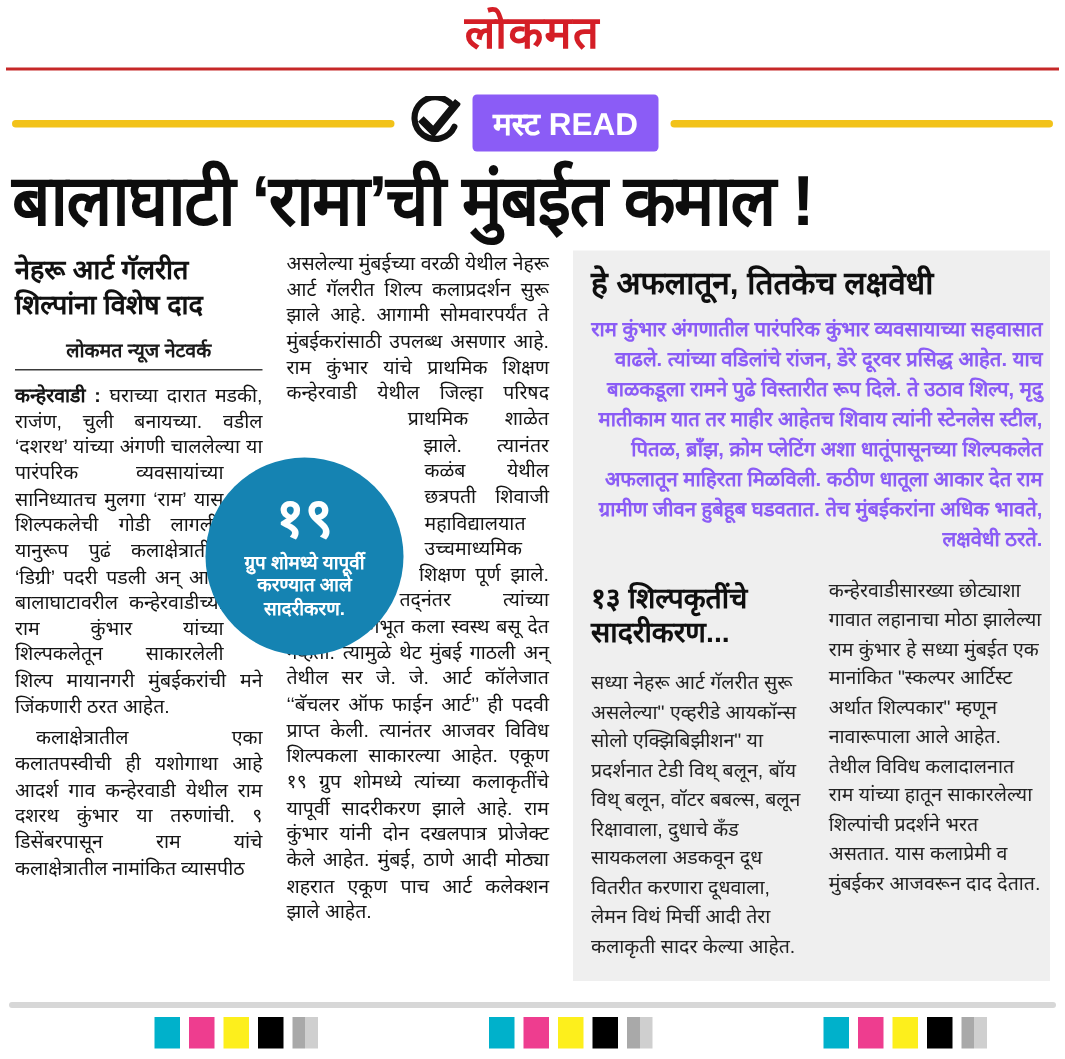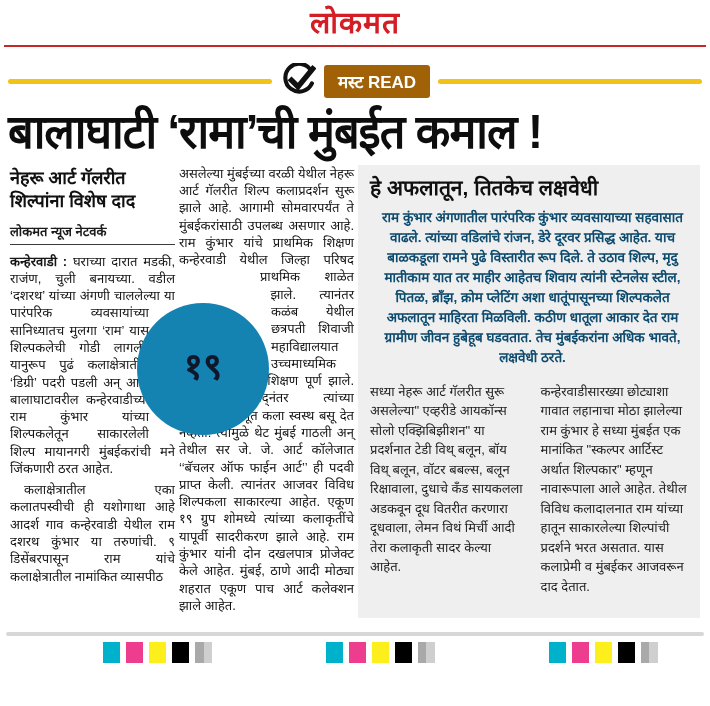--- a/index.html
+++ b/index.html
@@ -8,50 +8,50 @@
 
   
   .masthead{padding-top:6px;text-align:center;}
   .logo{font-size:30px;font-weight:bold;color:#d41e26;letter-spacing:1px;line-height:1.1;}
   .red-rule{height:2px;background:#c62828;margin:6px 4px 0 4px;}
 
   
   .badge-row{display:flex;align-items:center;margin:16px 8px 4px 8px;gap:8px;}
   .yline{flex:1;height:5px;background:#f2c219;border-radius:3px;}
   .check{display:inline-flex;align-items:center;}
-  .badge{background:#a16207;color:#fff;font-weight:bold;font-size:17px;padding:5px 14px;border-radius:3px;white-space:nowrap;}
+  .badge{background:#8b5cf6;color:#fff;font-weight:bold;font-size:21px;padding:5px 14px;border-radius:3px;white-space:nowrap;}
 
   
   .headline{font-size:45px;line-height:1.15;font-weight:bold;color:#0d0d0d;margin:6px 8px 4px 8px;letter-spacing:-1px;transform:scaleY(1.05);transform-origin:top left;}
 
   
-  .article{position:relative;display:flex;gap:4px;padding:4px 10px 10px 10px;min-height:450px;}
+  .article{position:relative;display:flex;gap:16px;padding:4px 10px 10px 10px;min-height:450px;}
   .col1{width:165px;flex:none;}
   .col2{width:175px;flex:none;}
   .rightsec{flex:1;background:#efefef;padding:8px 5px 14px 12px;}
 
   .col1 h2{font-size:18px;line-height:1.3;margin:2px 0 8px 0;color:#111;}
-  .byline{font-size:13px;font-weight:bold;margin:4px 0 4px 0;}
+  .byline{font-size:13px;font-weight:bold;text-align:center;margin:4px 0 4px 0;}
   .byline-rule{border:none;border-top:1.5px solid #3a3a3a;margin:2px 0 8px 0;}
 
   .bodytext{font-size:13px;line-height:1.33;text-align:justify;margin:0 0 4px 0;color:#151515;}
   .bodytext + .bodytext{text-indent:14px;font-family:Liberation Serif, serif;}
   .spacer-r{float:right;width:26px;height:130px;shape-margin:5px;}
   .spacer-l{float:left;width:92px;height:134px;shape-outside:circle(72px at 20px 66px);shape-margin:6px;}
 
   
   .stat-circle{position:absolute;left:137px;top:142px;width:132px;height:132px;border-radius:50%;
-    background:#1583b2;color:#0f172a;display:flex;flex-direction:column;align-items:center;justify-content:center;
+    background:#1583b2;color:#ffffff;display:flex;flex-direction:column;align-items:center;justify-content:center;
     text-align:center;padding:0;box-sizing:border-box;}
   .stat-circle .num{font-size:37px;font-weight:bold;line-height:1;margin-bottom:4px;}
   .stat-circle .cap{font-size:12.5px;font-weight:bold;line-height:1.25;width:104px;}
 
   
   .rhead{font-size:21px;margin:2px 0 8px 0;color:#0f0f0f;line-height:1.2;}
-  .rpara{font-size:13.5px;font-weight:bold;line-height:1.48;margin:0 0 14px 0;color:#0c4a6e;text-align:center;}
+  .rpara{font-size:13.5px;font-weight:bold;line-height:1.48;margin:0 0 14px 0;color:#8b5cf6;text-align:right;}
   .boxes{display:flex;gap:16px;}
   .box{flex:1;min-width:0;}
   .box h3{font-size:19px;line-height:1.25;margin:4px 0 10px 0;color:#0f0f0f;}
   .box p{font-size:13px;font-weight:normal;line-height:1.5;margin:0;color:#222;}
 
   
   .divider-light{height:4px;background:#d7d7d7;margin:4px 6px 6px 6px;border-radius:2px;}
   .swatch-row{display:flex;justify-content:space-between;padding:0 52px 0 103px;margin:2px 0 6px 0;}
   .swatch-group{display:flex;gap:6px;}
   .swatch{width:17px;height:21px;}
@@ -93,30 +93,32 @@
 
     <div class="col2">
       <p class="bodytext"><span>असलेल्या मुंबईच्या वरळी येथील नेहरू आर्ट गॅलरीत शिल्प कलाप्रदर्शन सुरू झाले आहे. आगामी सोमवारपर्यंत ते मुंबईकरांसाठी उपलब्ध असणार आहे. राम कुंभार यांचे प्राथमिक शिक्षण कन्हेरवाडी येथील जिल्हा परिषद</span><span class="spacer-l"></span> <span>प्राथमिक शाळेत झाले. त्यानंतर कळंब येथील छत्रपती शिवाजी महाविद्यालयात उच्चमाध्यमिक शिक्षण पूर्ण झाले. तद्नंतर त्यांच्या अंगातील अंगभूत कला स्वस्थ बसू देत नव्हती. त्यामुळे थेट मुंबई गाठली अन् तेथील सर जे. जे. आर्ट कॉलेजात ‘‘बॅचलर ऑफ फाईन आर्ट’’ ही पदवी प्राप्त केली. त्यानंतर आजवर विविध शिल्पकला साकारल्या आहेत. एकूण १९ ग्रुप शोमध्ये त्यांच्या कलाकृतींचे यापूर्वी सादरीकरण झाले आहे. राम कुंभार यांनी दोन दखलपात्र प्रोजेक्ट केले आहेत. मुंबई, ठाणे आदी मोठ्या शहरात एकूण पाच आर्ट कलेक्शन झाले आहेत.</span></p>
     </div>
 
     <aside class="rightsec">
       <h2 class="rhead">हे अफलातून, तितकेच लक्षवेधी</h2>
       <p class="rpara">राम कुंभार अंगणातील पारंपरिक कुंभार व्यवसायाच्या सहवासात वाढले. त्यांच्या वडिलांचे रांजन, डेरे दूरवर प्रसिद्ध आहेत. याच बाळकडूला रामने पुढे विस्तारीत रूप दिले. ते उठाव शिल्प, मृदु मातीकाम यात तर माहीर आहेतच शिवाय त्यांनी स्टेनलेस स्टील, पितळ, ब्रॉंझ, क्रोम प्लेटिंग अशा धातूंपासूनच्या शिल्पकलेत अफलातून माहिरता मिळविली. कठीण धातूला आकार देत राम ग्रामीण जीवन हुबेहूब घडवतात. तेच मुंबईकरांना अधिक भावते, लक्षवेधी ठरते.</p>
       <div class="boxes">
         <div class="box">
+          <h3>१३ शिल्पकृतींचे सादरीकरण...</h3>
           <p>सध्या नेहरू आर्ट गॅलरीत सुरू असलेल्या" एव्हरीडे आयकॉन्स सोलो एक्झिबिझीशन" या प्रदर्शनात टेडी विथ् बलून, बॉय विथ् बलून, वॉटर बबल्स, बलून रिक्षावाला, दुधाचे कँड सायकलला अडकवून दूध वितरीत करणारा दूधवाला, लेमन विथं मिर्ची आदी तेरा कलाकृती सादर केल्या आहेत.</p>
         </div>
         <div class="box">
           <p>कन्हेरवाडीसारख्या छोट्याशा गावात लहानाचा मोठा झालेल्या राम कुंभार हे सध्या मुंबईत एक मानांकित "स्कल्पर आर्टिस्ट अर्थात शिल्पकार" म्हणून नावारूपाला आले आहेत. तेथील विविध कलादालनात राम यांच्या हातून साकारलेल्या शिल्पांची प्रदर्शने भरत असतात. यास कलाप्रेमी व मुंबईकर आजवरून दाद देतात.</p>
         </div>
       </div>
     </aside>
 
     <div class="stat-circle">
       <div class="num">१९</div>
+      <div class="cap">ग्रुप शोमध्ये यापूर्वी करण्यात आले सादरीकरण.</div>
     </div>
 
   </div>
 
   <div class="divider-light"></div>
   <div class="swatch-row" id="swatch-row">
       <div class="swatch-group">
         <div class="swatch" style="background: rgb(0, 177, 203);"></div>
         <div class="swatch" style="background: rgb(238, 61, 143);"></div>
         <div class="swatch" style="background: rgb(253, 239, 28);"></div>

